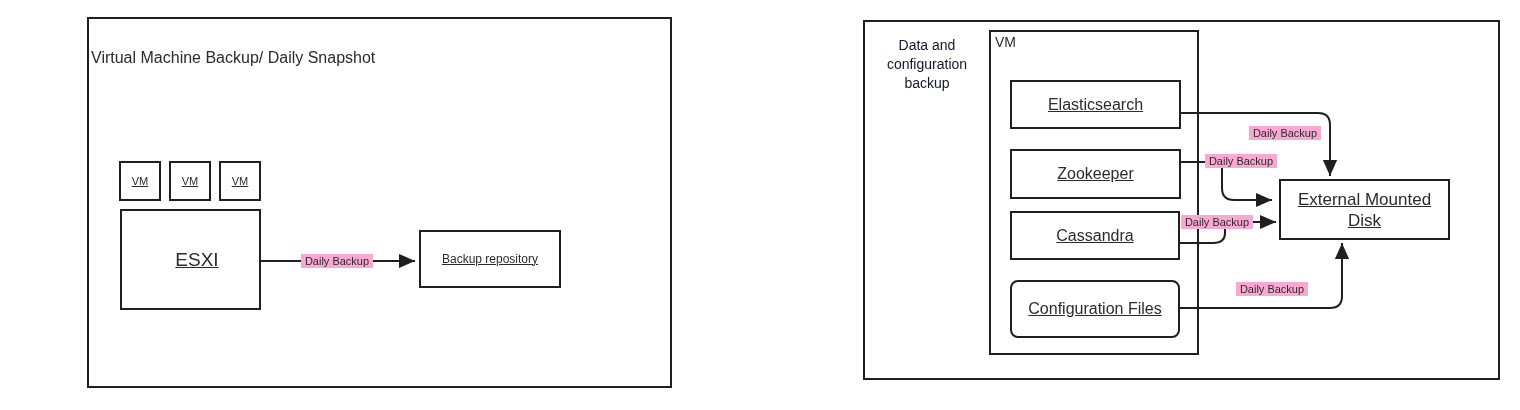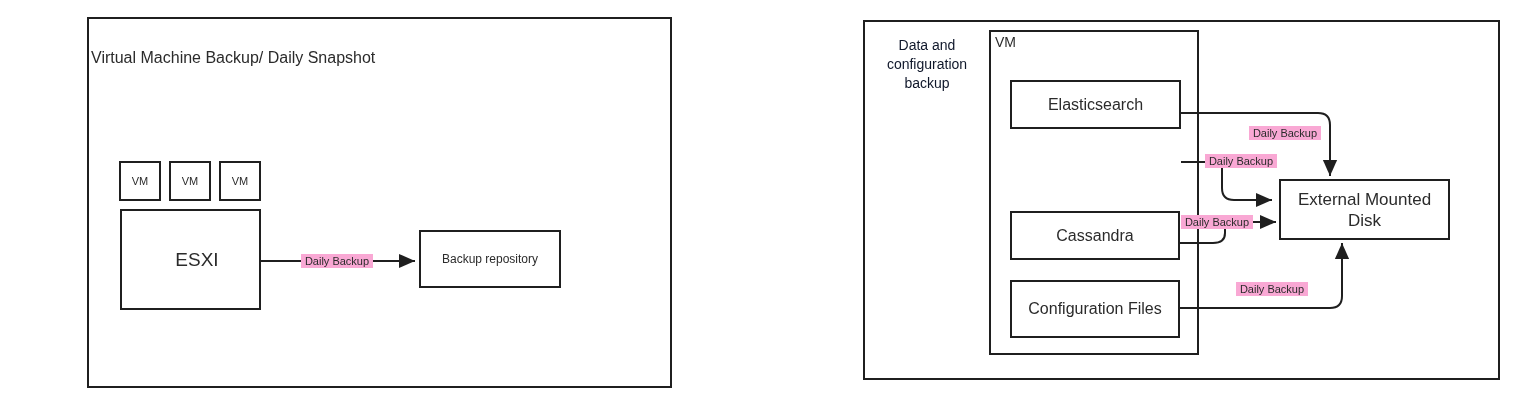--- a/index.html
+++ b/index.html
@@ -37,20 +37,21 @@
   .node {
     position: absolute;
     border: 2px solid #1f1f1f;
     background: #ffffff;
     box-sizing: border-box;
     display: flex;
     align-items: center;
     justify-content: center;
     text-align: center;
     color: #2b2b2b;
+    text-decoration: underline;
   }
   .node .wrap-narrow { display: inline-block; width: 100px; }
   .node .wrap-mid { display: inline-block; width: 150px; }
   .vm-small { font-size: 11px; }
   .esxi { font-size: 19px; padding-left: 13px; }
   .service { font-size: 16px; }
   .repo { font-size: 12px; line-height: 19px; }
   .disk { font-size: 17px; line-height: 21px; }
   .container-box {
     position: absolute;
@@ -104,22 +105,23 @@
 
   <div class="panel" style="left:863px; top:20px; width:637px; height:360px;"></div>
 
   <div class="caption" style="left:877px; top:36px; width:100px;">Data and configuration backup</div>
 
   <div class="container-box" style="left:989px; top:30px; width:210px; height:325px;">
     <span class="container-label">VM</span>
   </div>
 
   <div class="node service" style="left:1010px; top:80px; width:171px; height:49px;">Elasticsearch</div>
+  <div class="node service" style="left:1010px; top:149px; width:171px; height:50px;">Zookeeper</div>
   <div class="node service" style="left:1010px; top:211px; width:170px; height:49px;">Cassandra</div>
-  <div class="node service" style="left:1010px; top:280px; width:170px; height:58px;">Configuration Files</div>
+  <div class="node service" style="left:1010px; top:280px; width:170px; height:58px;border-radius:8px;">Configuration Files</div>
 
   <div class="node disk" style="left:1279px; top:179px; width:171px; height:61px;">
     <span class="wrap-mid">External Mounted Disk</span>
   </div>
 
   <svg class="arrows" viewBox="0 0 1520 410" xmlns="http://www.w3.org/2000/svg">
     <defs>
       <marker id="arrowhead" viewBox="0 0 10 10" refX="9" refY="5" markerWidth="9" markerHeight="9" orient="auto-start-reverse">
         <path d="M0,1 L9,5 L0,9 Z" fill="#1f1f1f"></path>
       </marker>

